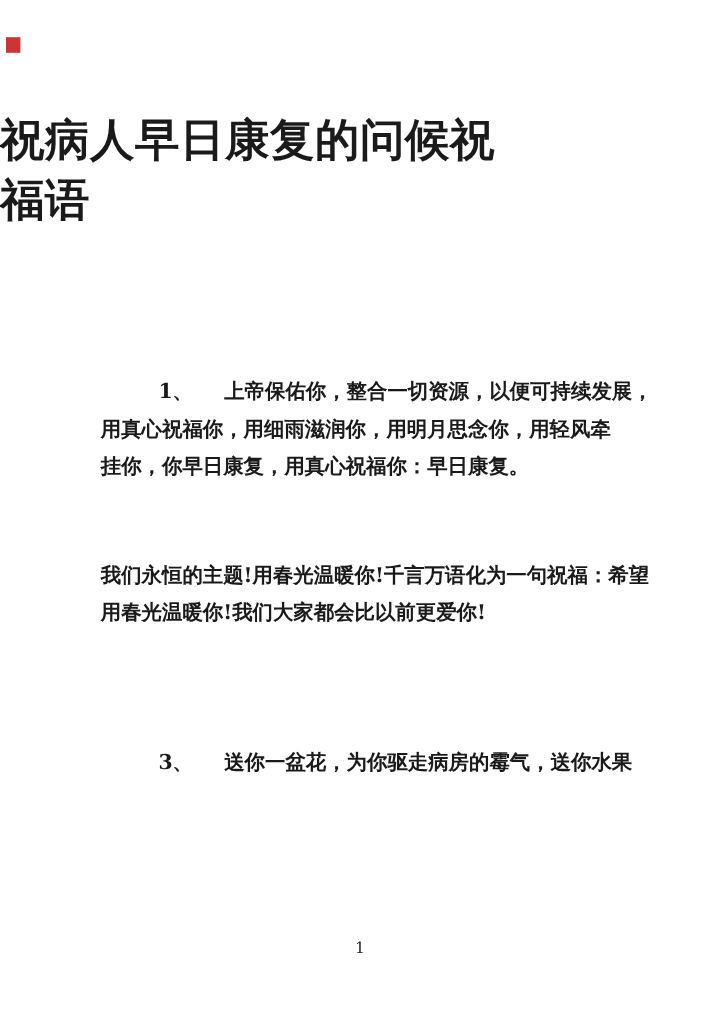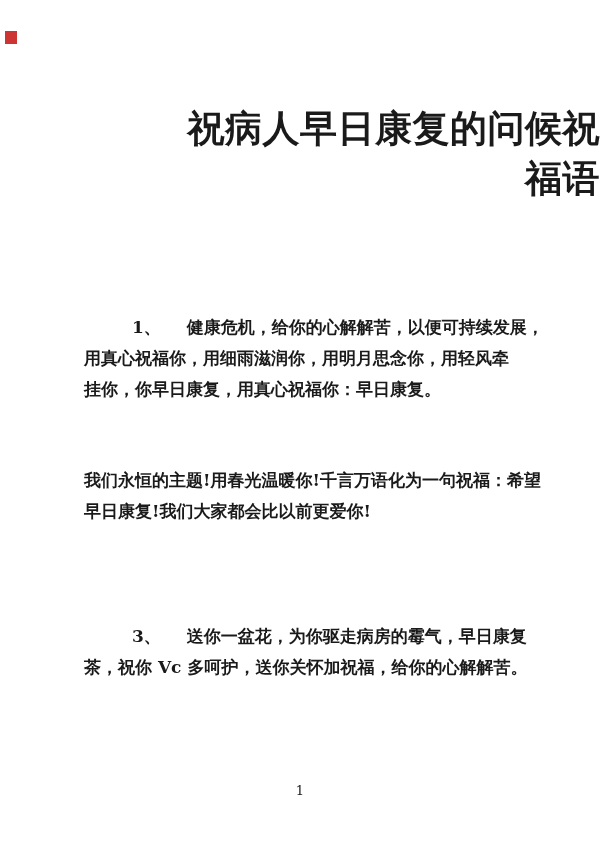--- a/index.html
+++ b/index.html
@@ -21,22 +21,22 @@
     left: 5px;
     top: 31px;
     width: 12px;
     height: 13px;
     background: #cd3434;
   }
   .doc-title {
     position: absolute;
     left: 0;
     right: 0;
-    top: 103px;
-    text-align: right;
+    top: 91px;
+    text-align: left;
     font-size: 37px;
     line-height: 50px;
     font-weight: 700;
     letter-spacing: 0.5px;
   }
   .para {
     position: absolute;
     left: 84px;
     font-size: 17px;
     line-height: 31px;
@@ -66,30 +66,29 @@
 <div class="page" style="color: rgb(26, 26, 26);">
 
   <div class="red-marker" style="background: rgb(205, 52, 52);"></div>
 
   <div class="doc-title">
     <div class="title-line">祝病人早日康复的问候祝</div>
     <div class="title-line">福语</div>
   </div>
 
   <div class="para para-1">
-    <div class="pline pfirst"><span class="pnum">1、</span><span>健康危机，给你的心解解苦，以便可持续发展，</span></div>
+    <div class="pline pfirst"><span class="pnum">1、</span><span>上帝保佑你，整合一切资源，以便可持续发展，</span></div>
     <div class="pline">用真心祝福你，用细雨滋润你，用明月思念你，用轻风牵</div>
     <div class="pline">挂你，你早日康复，用真心祝福你：早日康复。</div>
   </div>
 
   <div class="para para-2">
     <div class="pline">我们永恒的主题!用春光温暖你!千言万语化为一句祝福：希望</div>
-    <div class="pline">早日康复!我们大家都会比以前更爱你!</div>
+    <div class="pline">用春光温暖你!我们大家都会比以前更爱你!</div>
   </div>
 
   <div class="para para-3">
-    <div class="pline pfirst"><span class="pnum">3、</span><span>送你一盆花，为你驱走病房的霉气，早日康复</span></div>
-    <div class="pline">茶，祝你 Vc 多呵护，送你关怀加祝福，给你的心解解苦。</div>
+    <div class="pline pfirst"><span class="pnum">3、</span><span>送你一盆花，为你驱走病房的霉气，送你水果</span></div>
   </div>
 
   <div class="page-number">1</div>
 
 </div>
 
 </body></html>

